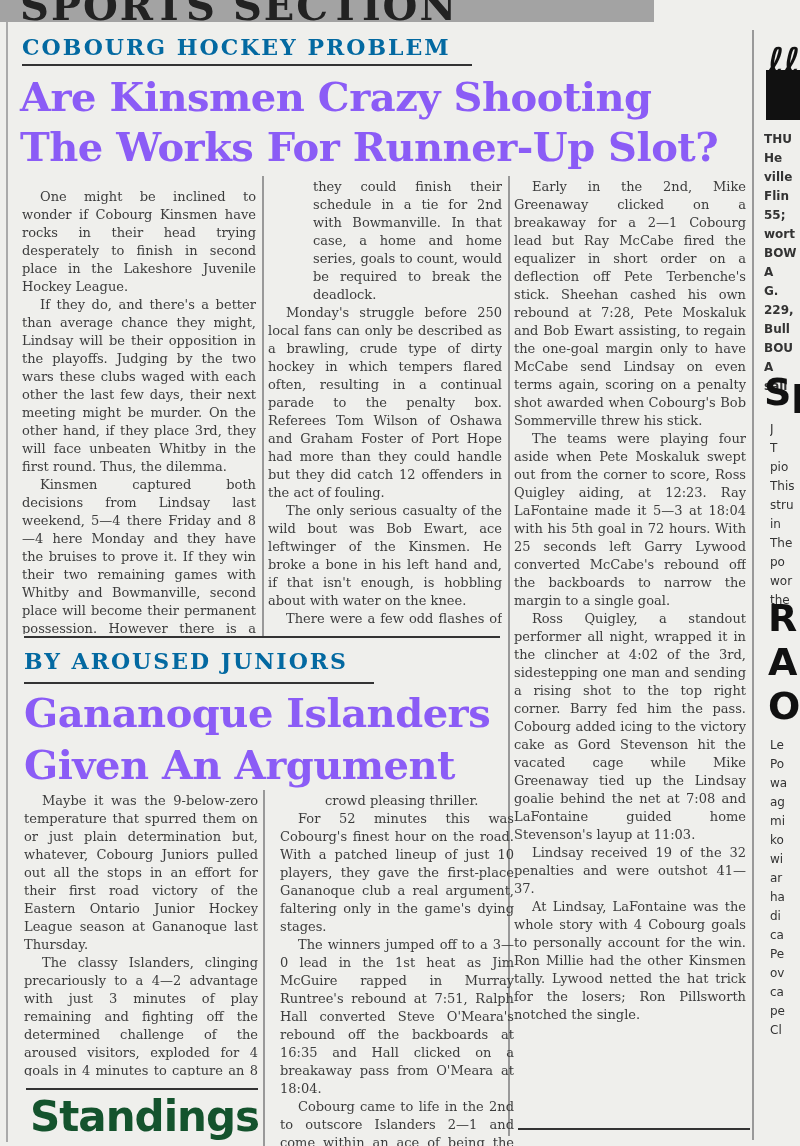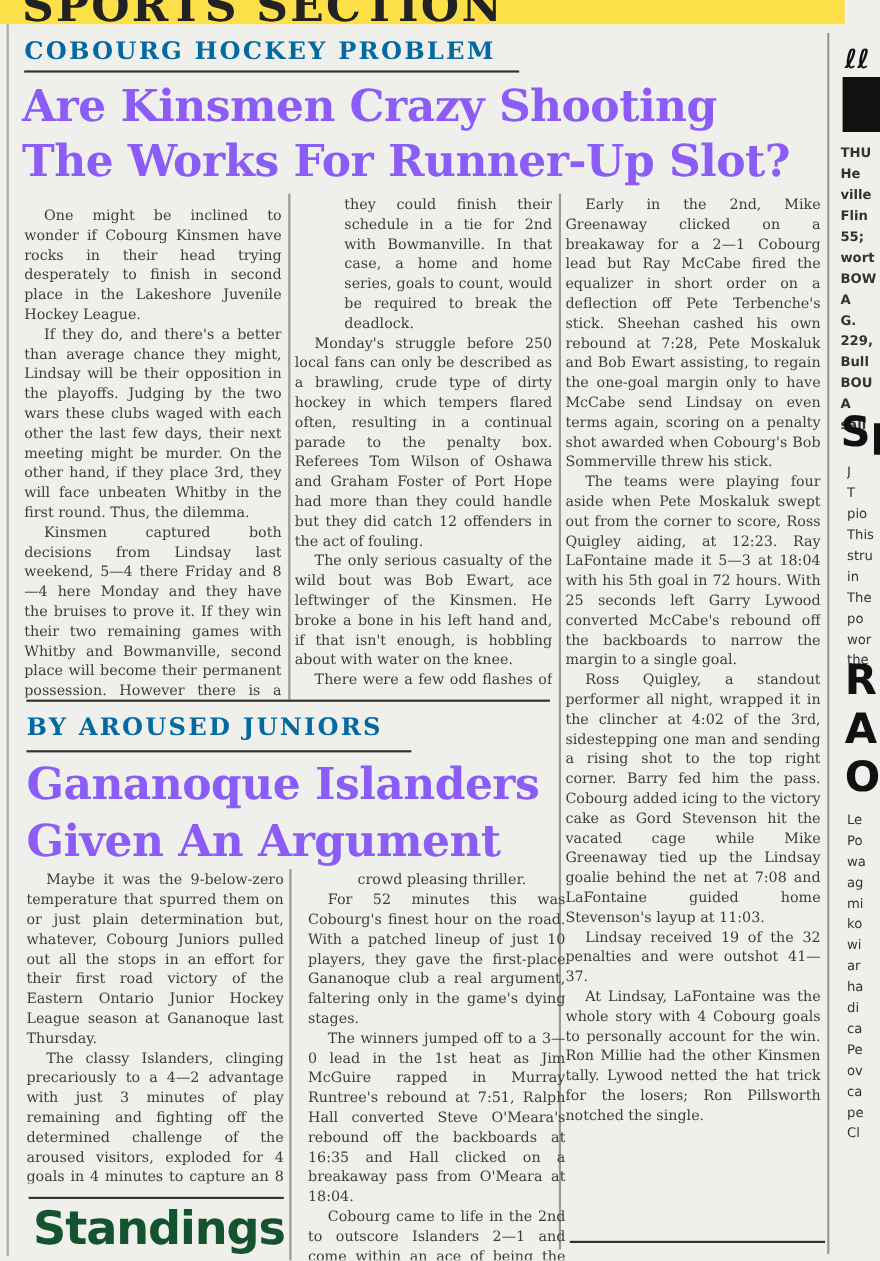--- a/index.html
+++ b/index.html
@@ -1,18 +1,18 @@
 <!DOCTYPE html>
 <html><head>
 <meta charset="utf-8">
 <style>
   html,body{margin:0;padding:0;}
   body{width:800px;height:1146px;overflow:hidden;background:#eeeeea;position:relative;font-family:"DejaVu Serif",serif;color:#1a1a1a;}
   .paper{position:absolute;inset:0;background:#efefec;}
-  .topstrip{position:absolute;left:0;top:0;width:768px;height:22px;background:#fde047;overflow:hidden;}
+  .topstrip{position:absolute;left:0;top:0;width:654px;height:22px;background:#a3a3a3;overflow:hidden;}
   .topstrip span{position:absolute;top:-18px;left:20px;font:900 40px "DejaVu Serif",serif;color:#222;letter-spacing:2px;white-space:nowrap;}
   .vrule{position:absolute;background:#999;width:2px;}
   .hrule{position:absolute;background:#333;height:2px;}
   .kicker{position:absolute;font:900 22px "DejaVu Serif",serif;letter-spacing:2px;color:#0369a1;white-space:nowrap;}
   .headline{position:absolute;font:900 40px "DejaVu Serif",serif;color:#8b5cf6;white-space:nowrap;letter-spacing:-0.5px;line-height:46px;text-align:center;}
   .col{position:absolute;font:13px/18px "DejaVu Serif",serif;color:#3c3c3c;text-align:justify;overflow:hidden;}
   .col p{margin:0;text-indent:18px;}
   .col p.noindent{text-indent:0;margin-left:45px;}
   .side{position:absolute;font:bold 12px/19px "DejaVu Sans",sans-serif;color:#333;white-space:nowrap;overflow:hidden;}
   .sidebig{position:absolute;font:900 38px "DejaVu Sans",sans-serif;color:#111;}
@@ -71,21 +71,21 @@
     <p class="noindent">crowd pleasing thriller.</p>
     <p>For 52 minutes this was Cobourg's finest hour on the road. With a patched lineup of just 10 players, they gave the first-place Gananoque club a real argument, faltering only in the game's dying stages.</p>
     <p>The winners jumped off to a 3—0 lead in the 1st heat as Jim McGuire rapped in Murray Runtree's rebound at 7:51, Ralph Hall converted Steve O'Meara's rebound off the backboards at 16:35 and Hall clicked on a breakaway pass from O'Meara at 18:04.</p>
     <p>Cobourg came to life in the 2nd to outscore Islanders 2—1 and come within an ace of being the score. After Winston Of-</p>
   </div>
 
   <div class="hrule" style="left:26px;top:1088px;width:232px;"></div>
   <div class="standings">Standings</div>
   <div class="hrule" style="left:518px;top:1128px;width:232px;"></div>
 
-  <div class="sidebig" style="left:768px;top:40px;font-style:italic;font-size:24px;">ℓℓ</div>
+  <div class="sidebig" style="left:768px;top:40px;font-style:italic;font-size:34px;">ℓℓ</div>
   <div class="sidebig" style="left:766px;top:70px;width:40px;height:50px;background:#111;"></div>
   <div class="side" style="left:764px;top:130px;width:40px;">
     <div>THU</div>
     <div>He</div>
     <div>ville</div>
     <div>Flin</div>
     <div>55;</div>
     <div>wort</div>
     <div>BOW</div>
     <div>A</div>

